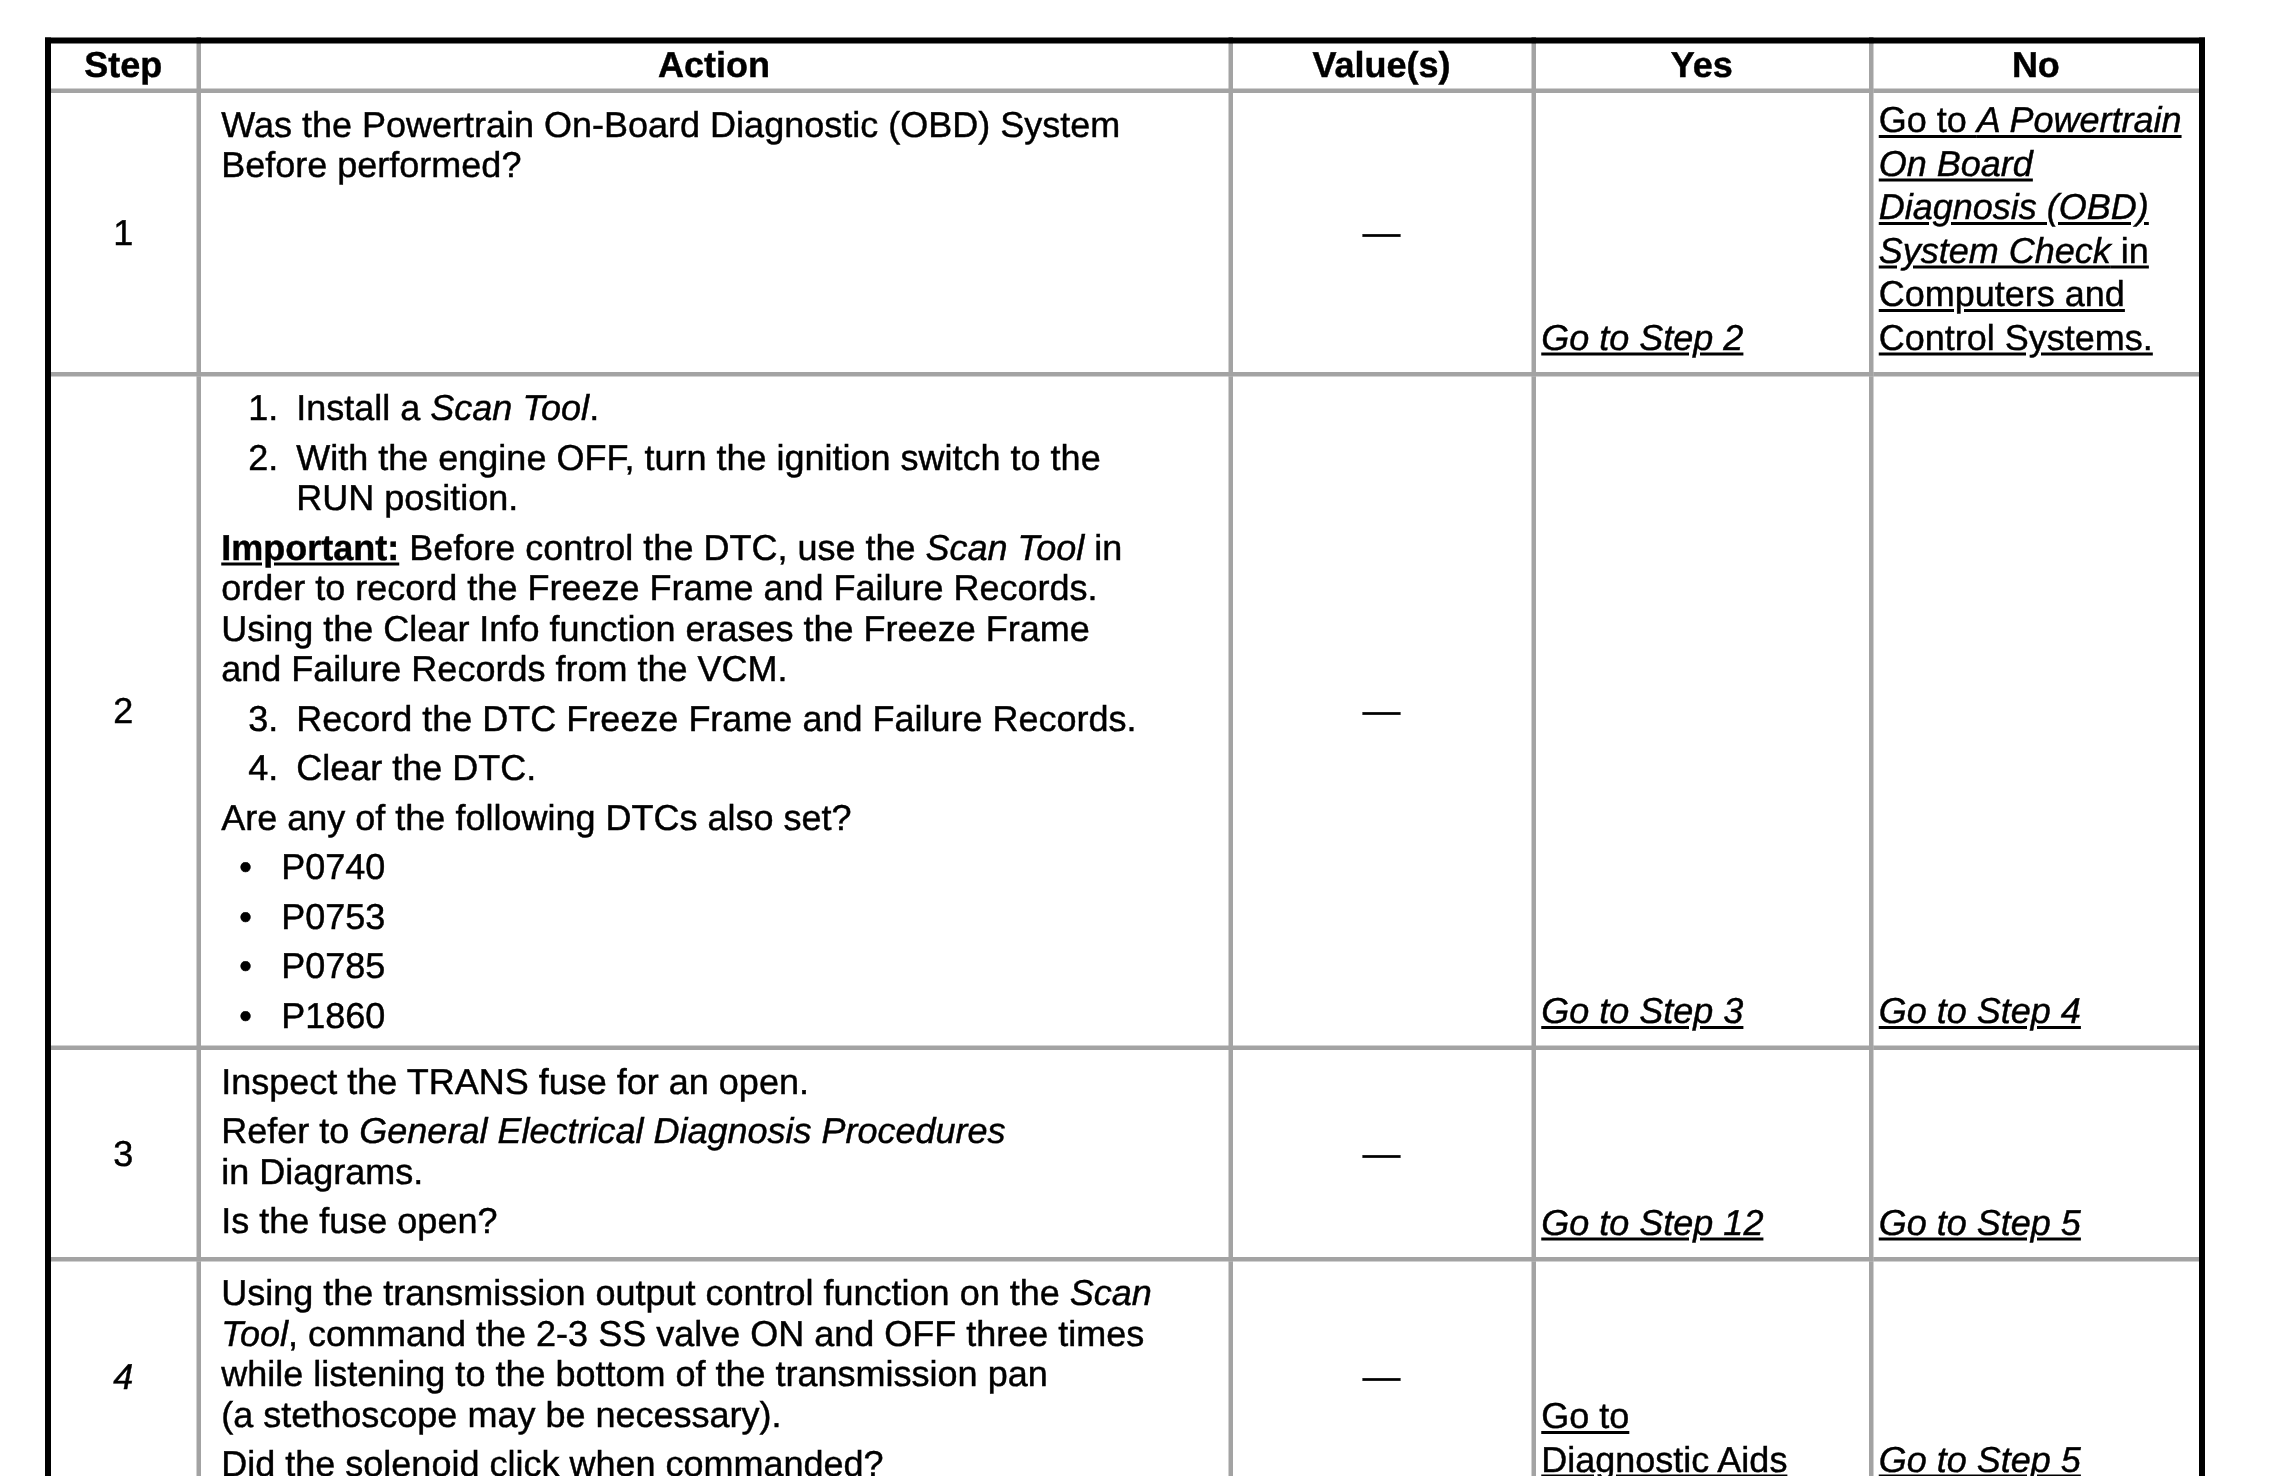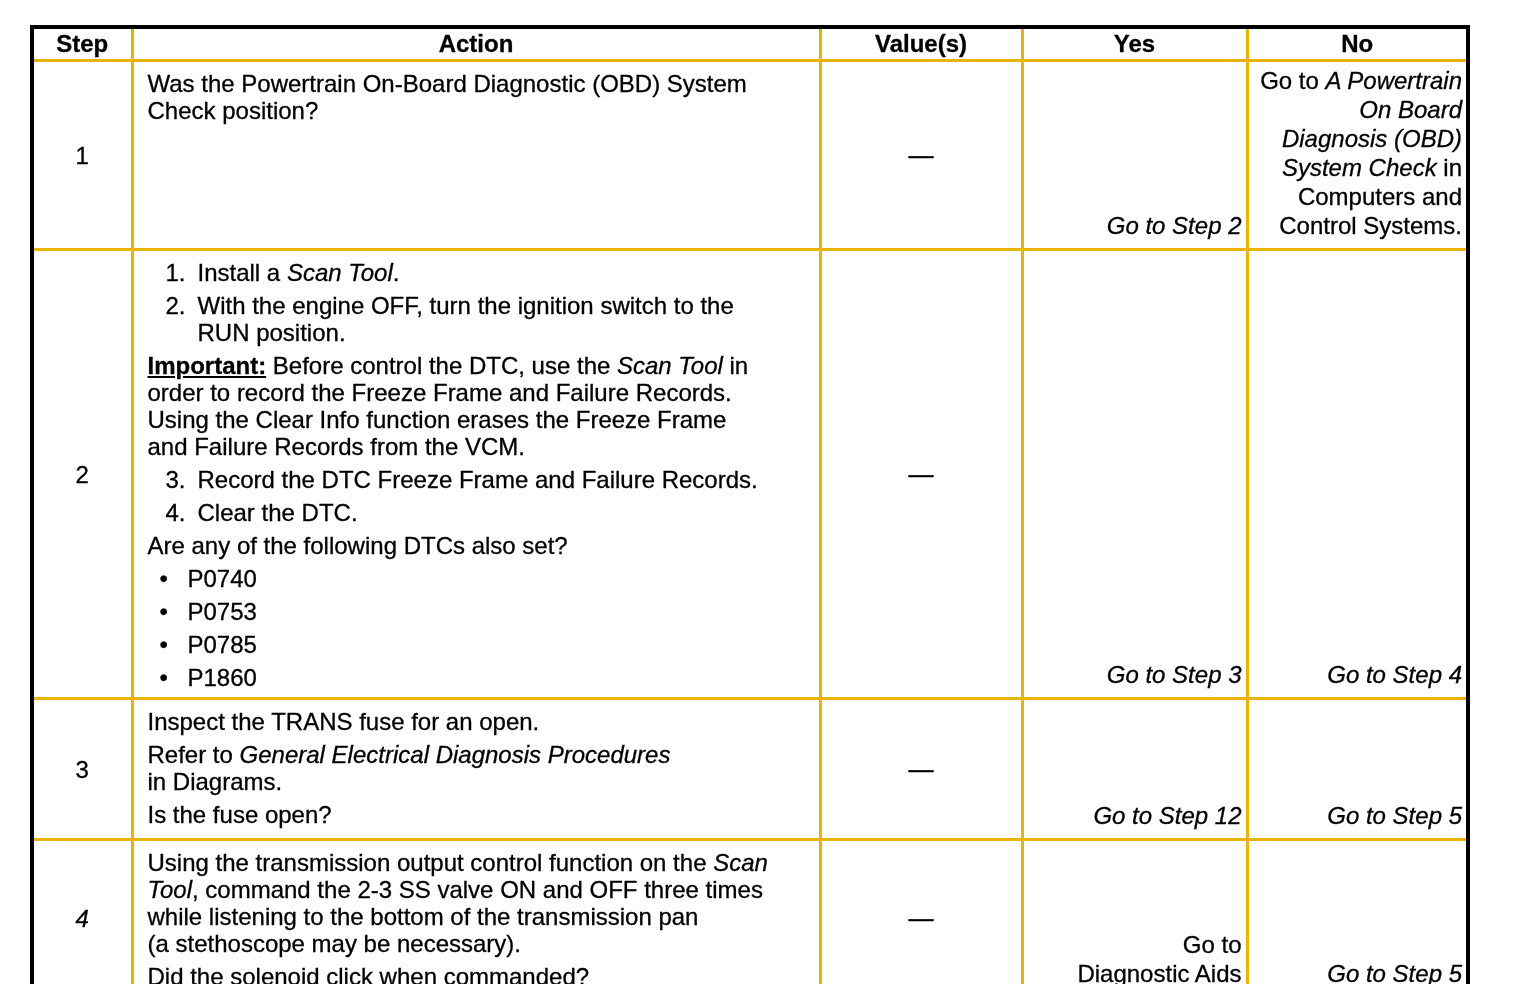--- a/index.html
+++ b/index.html
@@ -18,21 +18,21 @@
   table.diag-table {
     position: absolute;
     left: 30px;
     top: 25px;
     width: 1436px;
     table-layout: fixed;
     border-collapse: collapse;
     border: 4px solid #000;
   }
   .diag-table th, .diag-table td {
-    border: 3px solid #eab308;
+    border: 3px solid #a3a3a3;
     overflow: hidden;
   }
   .diag-table th {
     font-size: 24px;
     font-weight: bold;
     text-align: center;
     height: 24px;
     padding: 1px 4px;
     vertical-align: middle;
   }
@@ -47,24 +47,25 @@
   }
   td.action-cell {
     vertical-align: top;
     padding: 8px 14px 6px 14px;
   }
   td.value-cell {
     text-align: center;
     font-size: 25px;
   }
   td.yesno-cell {
-    text-align: right;
+    text-align: left;
     vertical-align: bottom;
     padding: 4px 4px 8px 4px;
     line-height: 29px;
+    text-decoration: underline;
   }
   .blk + .blk { margin-top: 6px; }
   .li { display: flex; }
   .li-num { padding-left: 18px; }
   .li-num > .marker { flex: 0 0 32px; }
   .li-bul { padding-left: 12px; }
   .li-bul > .marker { flex: 0 0 28px; }
   .li > .body { flex: 1 1 auto; }
   .i { font-style: italic; }
   .b { font-weight: bold; text-decoration: underline; }
@@ -90,21 +91,21 @@
       <th>Action</th>
       <th>Value(s)</th>
       <th>Yes</th>
       <th>No</th>
     </tr>
   </thead>
   <tbody>
       <tr class="r1">
         <td class="step-cell"><span>1</span></td>
         <td class="action-cell">
-          <div class="blk"><span>Was the Powertrain On-Board Diagnostic (OBD) System</span><br><span>Check position?</span></div>
+          <div class="blk"><span>Was the Powertrain On-Board Diagnostic (OBD) System</span><br><span>Before performed?</span></div>
         </td>
         <td class="value-cell"><span>—</span></td>
         <td class="yesno-cell">
           <div><span class="i">Go to Step 2</span></div>
         </td>
         <td class="yesno-cell">
           <div><span>Go to </span><span class="i">A Powertrain</span></div>
           <div><span class="i">On Board</span></div>
           <div><span class="i">Diagnosis (OBD)</span></div>
           <div><span class="i">System Check</span><span> in</span></div>

